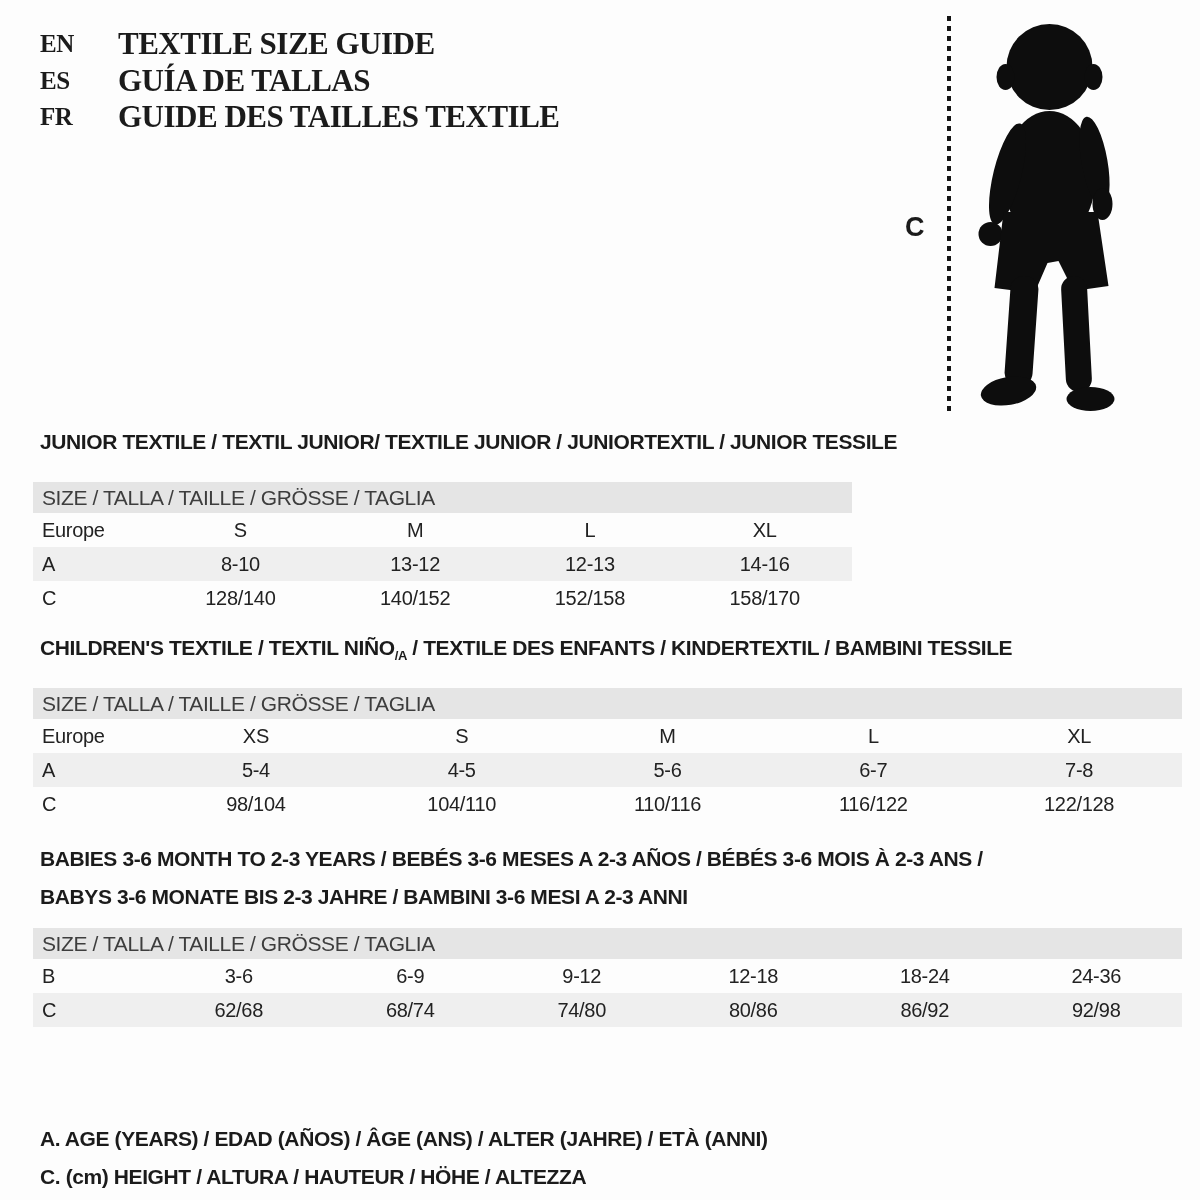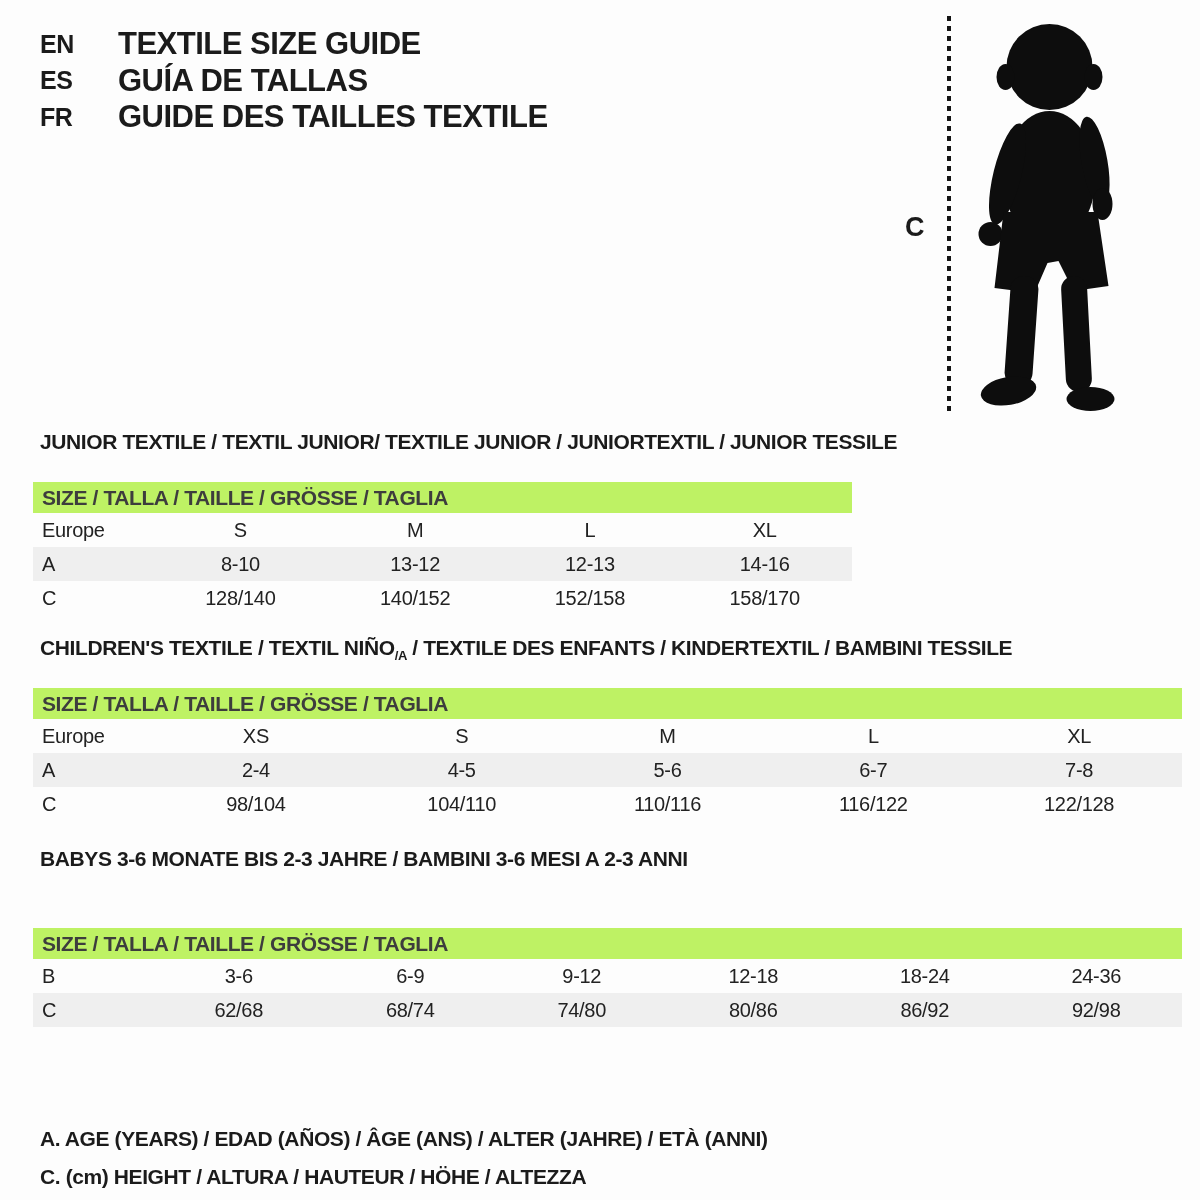--- a/index.html
+++ b/index.html
@@ -9,21 +9,21 @@
   }
   .canvas{
     position:relative;
     width:1200px;height:1200px;
     background:#fdfdfd;
     overflow:hidden;
     color:#1b1b1b;
   }
 
   
-  .lang-header{position:absolute;left:40px;top:26px;}
+  .lang-header{position:absolute;left:40px;top:26px;font-family:Liberation Serif, serif;}
   .lang-row{display:flex;align-items:center;height:36.6px;}
   .lang-code{width:78px;font-size:25px;font-weight:700;letter-spacing:-0.5px;}
   .lang-label{font-size:31px;font-weight:700;letter-spacing:-0.5px;}
 
   
   .measure-line{
     position:absolute;left:947px;top:16px;width:4px;height:398px;
     background:repeating-linear-gradient(to bottom,#141414 0 5px,transparent 5px 10px);
   }
   .measure-label{
@@ -42,23 +42,23 @@
   .t-children{top:636px;}
   .t-babies{top:840px;line-height:38px;}
   .subsm{font-size:0.62em;vertical-align:sub;}
 
   
   .table{position:absolute;left:33px;}
   .tbl-junior{top:482px;width:819px;}
   .tbl-children{top:688px;width:1149px;}
   .tbl-babies{top:928px;width:1149px;}
   .size-bar{
-    height:31px;background:#bef264;color:#3d3d3d;
+    height:31px;background:#e5e5e5;color:#3d3d3d;
     display:flex;align-items:center;padding-left:9px;box-sizing:border-box;
-    font-size:21px;font-weight:700;letter-spacing:-0.4px;
+    font-size:21px;font-weight:400;letter-spacing:-0.4px;
   }
   .row{display:grid;height:34px;align-items:center;font-size:20px;letter-spacing:-0.3px;color:#222;}
   .cols4{grid-template-columns:120px repeat(4,1fr);}
   .cols5{grid-template-columns:120px repeat(5,1fr);}
   .cols6{grid-template-columns:120px repeat(6,1fr);}
   .row .lbl{padding-left:9px;text-align:left;}
   .row .cell{text-align:center;}
   .shaded{background:#efefef;}
 
   
@@ -139,37 +139,38 @@
     <div class="row cols5">
       <span class="lbl">Europe</span>
       <span class="cell">XS</span>
       <span class="cell">S</span>
       <span class="cell">M</span>
       <span class="cell">L</span>
       <span class="cell">XL</span>
     </div>
     <div class="row cols5 shaded">
       <span class="lbl">A</span>
-      <span class="cell">2-4</span>
+      <span class="cell">5-4</span>
       <span class="cell">4-5</span>
       <span class="cell">5-6</span>
       <span class="cell">6-7</span>
       <span class="cell">7-8</span>
     </div>
     <div class="row cols5">
       <span class="lbl">C</span>
       <span class="cell">98/104</span>
       <span class="cell">104/110</span>
       <span class="cell">110/116</span>
       <span class="cell">116/122</span>
       <span class="cell">122/128</span>
     </div>
   </div>
 
   <div class="section-title t-babies">
+    <div>BABIES 3-6 MONTH TO 2-3 YEARS / BEBÉS 3-6 MESES A 2-3 AÑOS / BÉBÉS 3-6 MOIS À 2-3 ANS /</div>
     <div>BABYS 3-6 MONATE BIS 2-3 JAHRE / BAMBINI 3-6 MESI A 2-3 ANNI</div>
   </div>
   <div class="table tbl-babies">
     <div class="size-bar">SIZE / TALLA / TAILLE / GRÖSSE / TAGLIA</div>
     <div class="row cols6">
       <span class="lbl">B</span>
       <span class="cell">3-6</span>
       <span class="cell">6-9</span>
       <span class="cell">9-12</span>
       <span class="cell">12-18</span>

